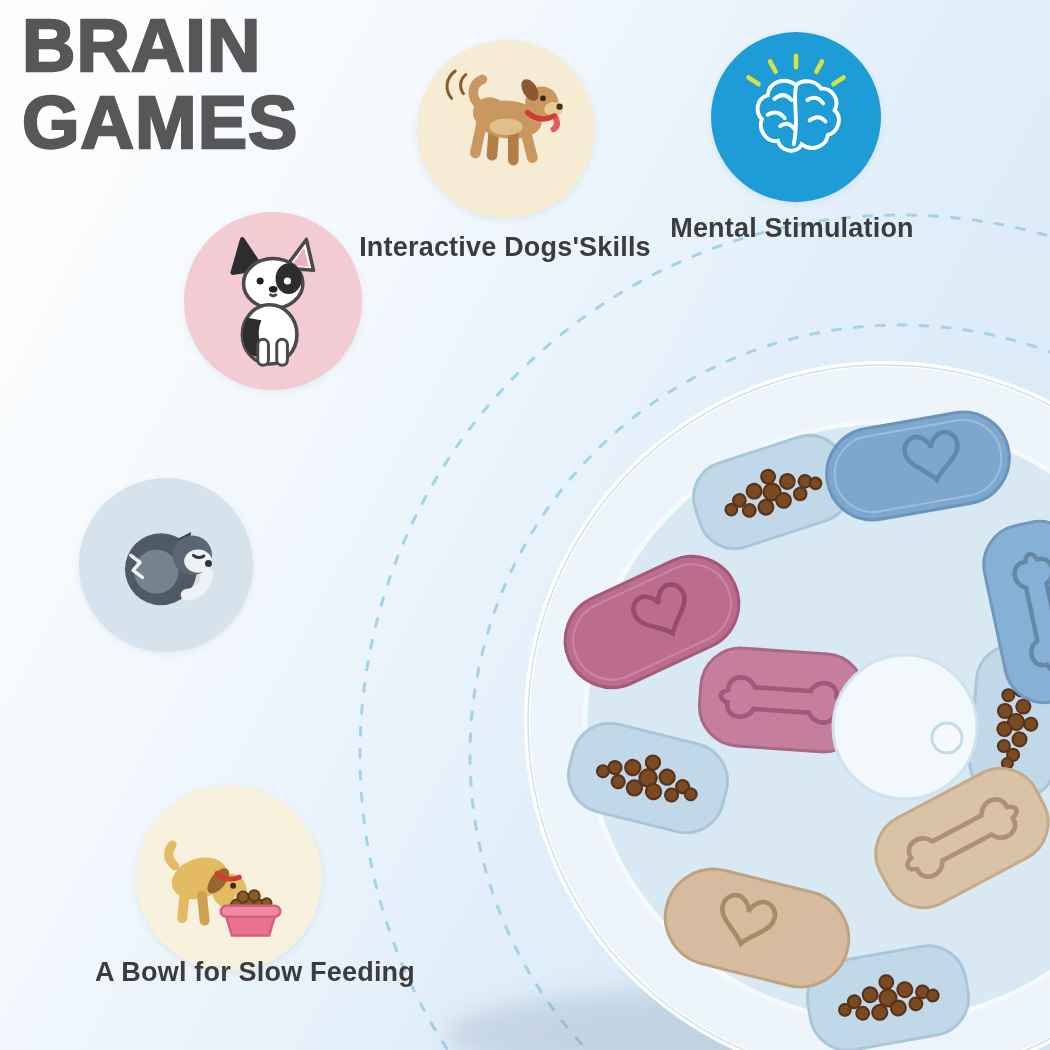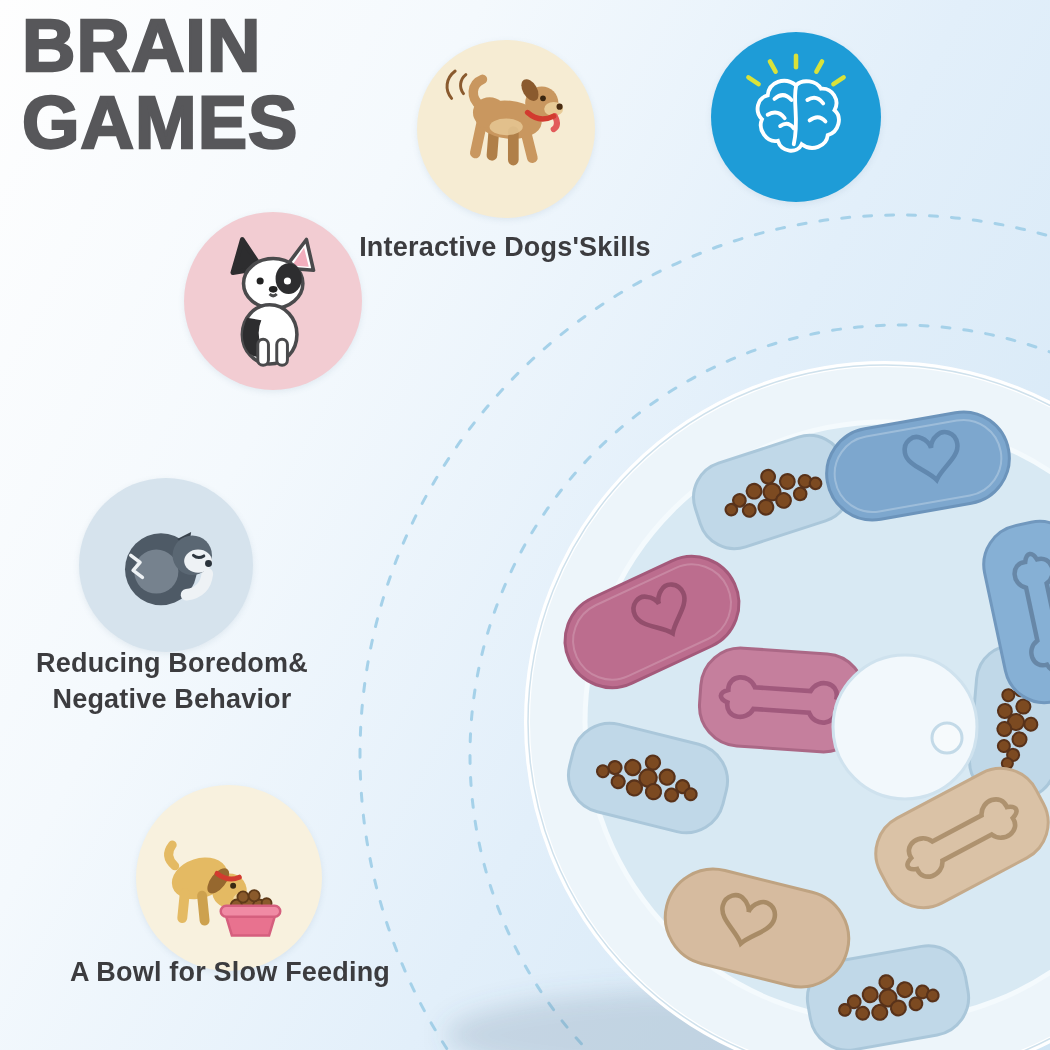--- a/index.html
+++ b/index.html
@@ -27,21 +27,21 @@
   .b4{left:79px;top:478px;width:174px;height:174px;background:#d6e3ed;}
   .b5{left:136px;top:785px;width:186px;height:186px;background:#f8f1de;}
   .feature-label{
     position:absolute;z-index:5;text-align:center;
     font-size:27px;font-weight:700;color:#3c3c3f;letter-spacing:0.2px;line-height:1.35;
   }
   .l1{left:320px;top:229px;width:370px;}
   .l2{left:632px;top:210px;width:320px;}
   .l3{left:92px;top:395px;width:360px;}
   .l4{left:7px;top:645px;width:330px;}
-  .l5{left:45px;top:954px;width:370px;}
+  .l5{left:45px;top:954px;width:370px;text-align:right;}
 </style>
 </head>
 <body>
 
 <div class="stage">
 
   <svg class="bg-art" viewBox="0 0 1050 1050">
     <defs>
       <filter id="soft" x="-50%" y="-50%" width="200%" height="200%">
         <feGaussianBlur stdDeviation="12"></feGaussianBlur>
@@ -235,16 +235,16 @@
             <circle cx="80" cy="74" r="4.5"></circle>
             <circle cx="90" cy="80" r="4"></circle>
         </g>
         <path d="M56,86 L98,86 L92,106 L62,106 Z" fill="#e8728f" stroke="#d55f7e" stroke-width="2"></path>
         <rect x="53" y="82" width="48" height="9" rx="4.5" fill="#f08aa4" stroke="#d55f7e" stroke-width="2"></rect>
       </g>
     </svg>
   </div>
 
   <div class="feature-label l1">Interactive Dogs'Skills</div>
-  <div class="feature-label l4">Reducing Boredom&amp; Negative Behavior</div>
+  <div class="feature-label l2">Mental Stimulation</div>
   <div class="feature-label l5">A Bowl for Slow Feeding</div>
 
 </div>
 
 </body></html>

